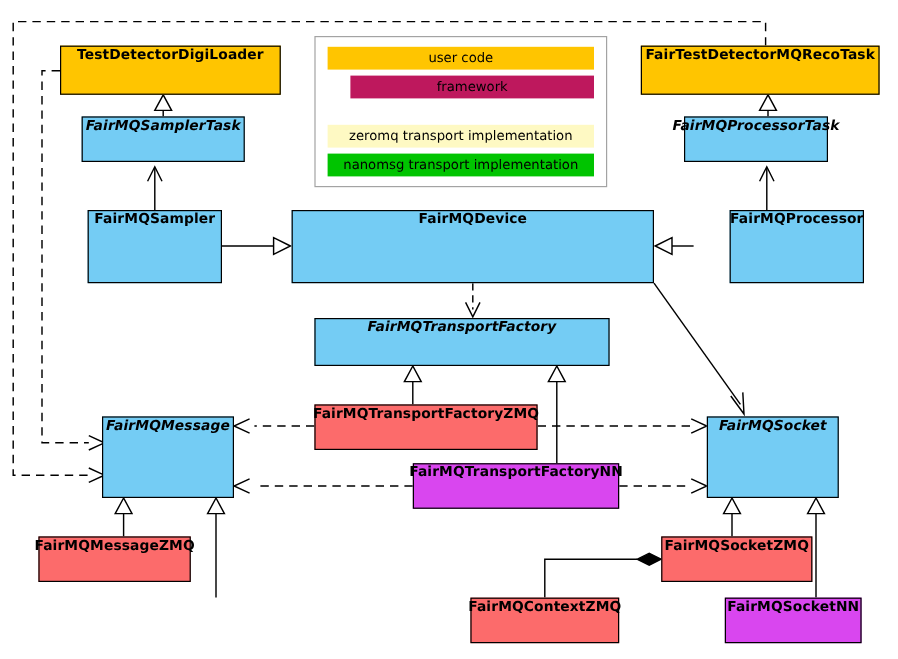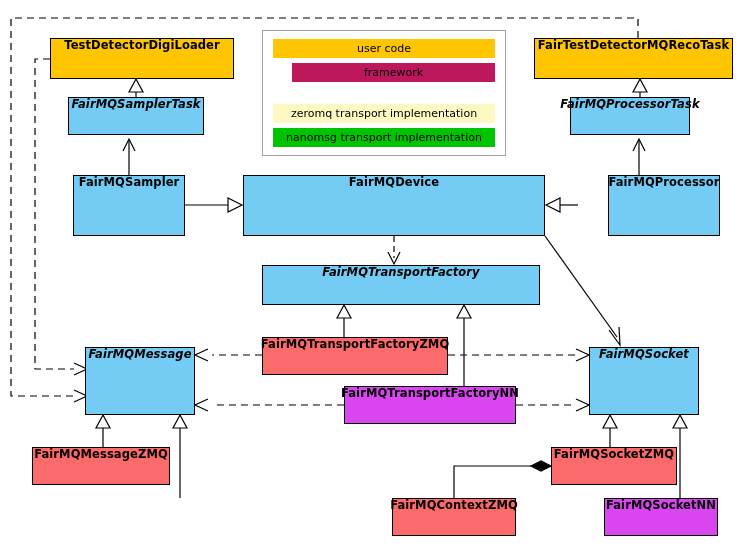--- a/index.html
+++ b/index.html
@@ -162,41 +162,41 @@
   </div>
 
   <div class="node blue" style="left:243px;top:175px;width:302px;height:61px;">
     <span>FairMQDevice</span>
   </div>
 
   <div class="node blue" style="left:578px;top:175px;width:112px;height:61px;margin-left:30px;">
     <span>FairMQProcessor</span>
   </div>
 
-  <div class="node blue abs" style="left:262px;top:265px;width:278px;height:40px;">
+  <div class="node blue abs" style="left:262px;top:265px;width:246px;height:40px;">
     <span>FairMQTransportFactory</span>
   </div>
 
   <div class="node red" style="left:262px;top:337px;width:186px;height:38px;">
     <span>FairMQTransportFactoryZMQ</span>
   </div>
 
   <div class="node green" style="left:344px;top:386px;width:172px;height:38px;">
     <span>FairMQTransportFactoryNN</span>
   </div>
 
   <div class="node blue abs" style="left:85px;top:347px;width:110px;height:68px;">
     <span>FairMQMessage</span>
   </div>
 
   <div class="node blue abs" style="left:589px;top:347px;width:110px;height:68px;">
     <span>FairMQSocket</span>
   </div>
 
-  <div class="node red" style="left:32px;top:447px;width:138px;height:38px;">
+  <div class="node red" style="left:32px;top:447px;width:127px;height:38px;">
     <span>FairMQMessageZMQ</span>
   </div>
 
 
   <div class="node red" style="left:551px;top:447px;width:126px;height:38px;">
     <span>FairMQSocketZMQ</span>
   </div>
 
   <div class="node red" style="left:392px;top:498px;width:124px;height:38px;">
     <span>FairMQContextZMQ</span>

